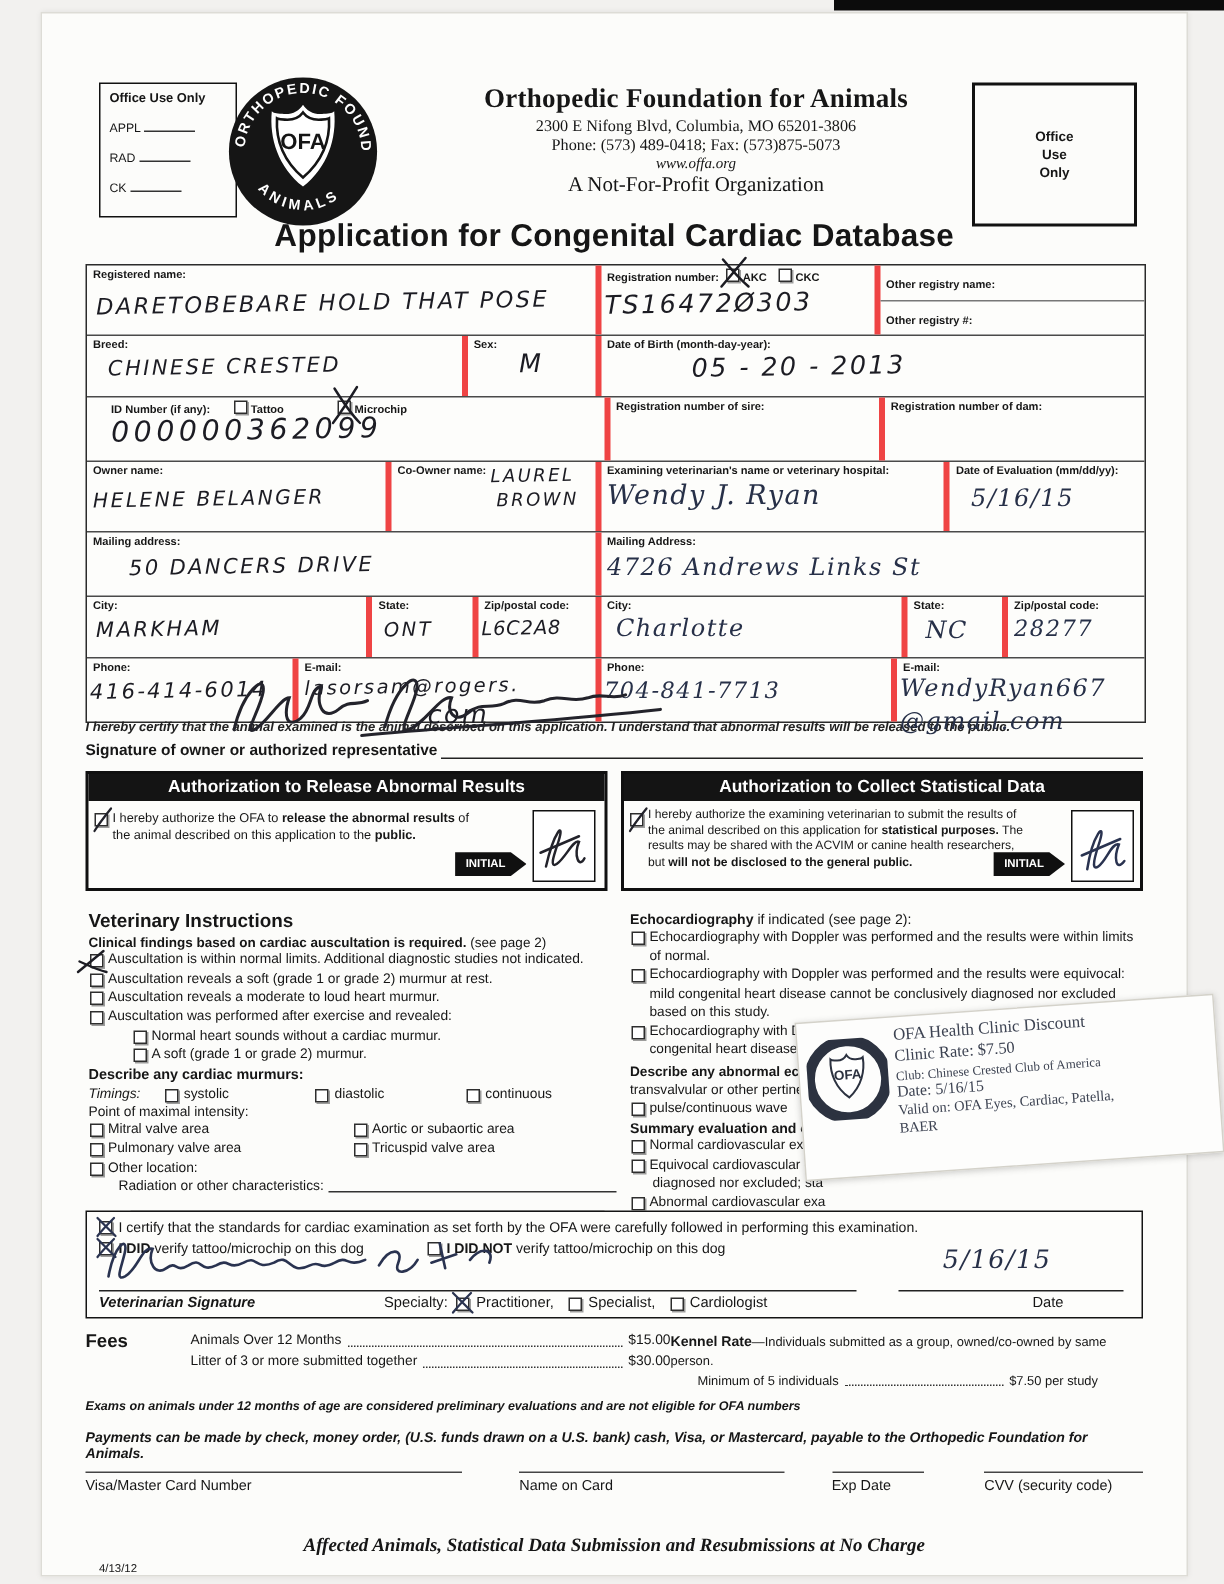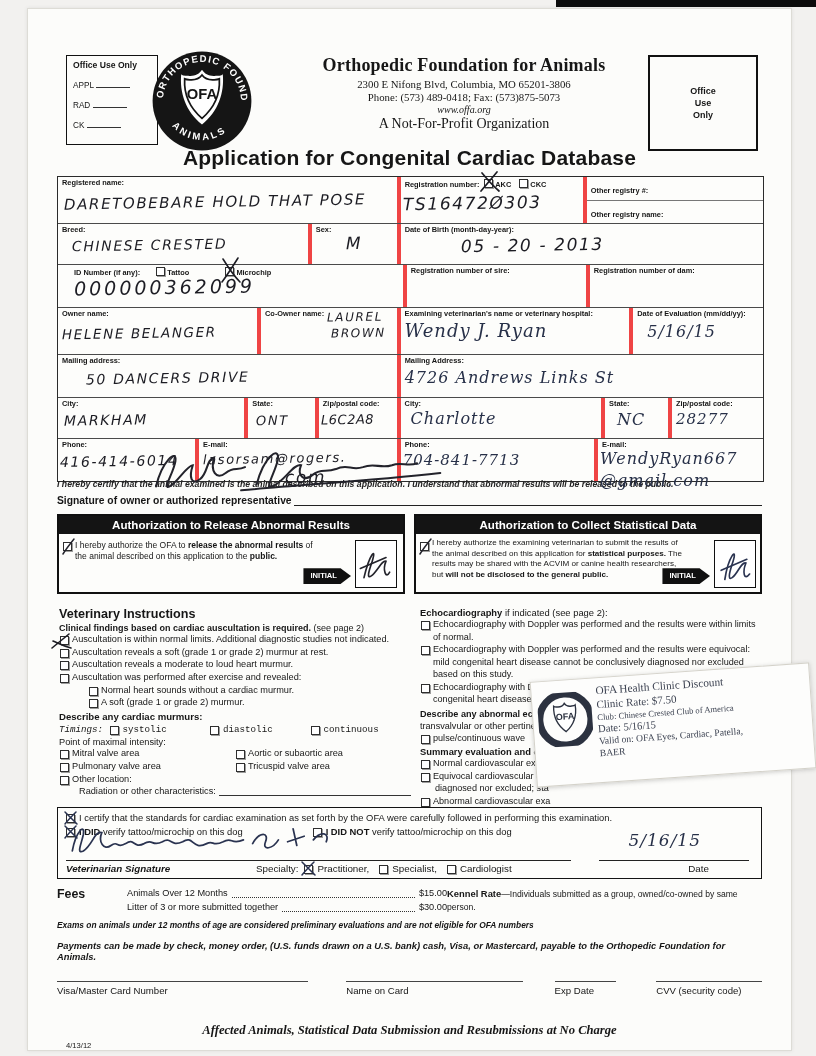--- a/index.html
+++ b/index.html
@@ -65,21 +65,21 @@
 
   
   .vi{position:absolute;left:31px;top:598px;width:352px;}
   .vi h3{margin:0;font-size:12.6px;}
   .clinical{font-size:9px;margin-top:2px;}
   .item{font-size:9.2px;line-height:1.38;position:relative;padding-left:13px;}
   .item .cb{position:absolute;left:1px;top:3px;}
   .subitem{padding-left:42px;}
   .subitem .cb{left:30px;}
   .murm{font-size:9.6px;font-weight:bold;margin-top:2px;}
-  .timrow{display:flex;font-size:9.2px;margin-top:2px;font-family:Liberation Mono, monospace;}
+  .timrow{display:flex;font-size:9.2px;margin-top:2px;}
   .timrow .tlab{font-style:italic;width:52px;}
   .timrow .topt{width:90px;position:relative;padding-left:13px;}
   .timrow .topt .cb{position:absolute;left:0;top:2px;}
   .pmi{font-size:9.2px;margin-top:2px;}
   .pmigrid{display:grid;grid-template-columns:50% 50%;font-size:9.2px;line-height:1.45;}
   .radline{font-size:9.2px;display:flex;padding-left:20px;margin-top:1px;}
   .radline .rule{flex:1;border-bottom:1px solid #333;margin-left:3px;}
   .extra-rule{border-bottom:1px solid #333;margin:12px 8px 0 28px;}
 
   .echo{position:absolute;left:392px;top:598px;width:345px;}
@@ -207,22 +207,22 @@
                   <path d="M3,2 C8,8 13,14 20,20 M18,1 C13,7 8,13 2,20" stroke="#1c1c23" stroke-width="1.7" fill="none" stroke-linecap="round"></path>
                 </svg></i>
           </span>
           <span>AKC</span>
           <span class="cb" style="margin-left:6px;"></span>
           <span>CKC</span>
         </div>
         <div class="val hw-print" style="left:2px;top:16px;font-size:17px;">TS16472Ø303</div>
       </div>
       <div class="tcell last stack" style="width:25%;">
+        <div><span class="lbl">Other registry name:</span></div>
         <div><span class="lbl">Other registry #:</span></div>
-        <div><span class="lbl">Other registry name:</span></div>
       </div>
     </div>
 
     <div class="trow" style="height:40px;">
       <div class="tcell" style="width:36%;">
         <div class="lbl">Breed:</div>
         <div class="val hw-print" style="left:14px;top:13px;font-size:14px;">CHINESE CRESTED</div>
       </div>
       <div class="tcell" style="width:12.6%;">
         <div class="lbl">Sex:</div>
@@ -479,21 +479,21 @@
     </div>
     <div class="r2">
       <span class="didwrap">
         <span class="cb">
           <i class="xm" style="left:-4px;top:-5px;"><svg class="scrawl" width="16" height="16" viewBox="0 0 16 16">
                 <path d="M2,2 C6,6 10,10 14,14 M13,2 C9,6 5,10 2,14" stroke="#2a3350" stroke-width="1.5" fill="none" stroke-linecap="round"></path>
               </svg></i>
         </span>
         <b>I DID</b><span> verify tattoo/microchip on this dog</span>
       </span>
-      <span class="didwrap" style="margin-left:64px;">
+      <span class="didwrap" style="margin-left:36px;">
         <span class="cb"></span>
         <b>I DID NOT</b><span> verify tattoo/microchip on this dog</span>
       </span>
     </div>
     <div class="vetsig-rule"></div>
     <div class="date-rule"></div>
     <div class="vet-sig">
       <svg class="scrawl" width="300" height="46" viewBox="0 0 320 50">
         <g stroke="#2a3350" stroke-width="1.9" fill="none" stroke-linecap="round">
           <path d="M6,38 C10,16 20,8 18,20 C16,30 10,42 18,38 C28,32 30,16 38,18 C34,28 40,38 48,32 C56,26 54,36 64,30 C74,23 72,36 84,30 C94,24 92,34 104,28 C114,22 112,34 126,28 C138,20 136,38 152,30 C160,26 158,34 170,28 C180,22 178,32 192,26"></path>
@@ -529,20 +529,25 @@
             <span>$15.00</span>
           </div>
         <div class="fee-line">
             <span>Litter of 3 or more submitted together</span>
             <span class="dotfill"></span>
             <span>$30.00</span>
           </div>
       </div>
       <div class="kennel">
         <div><b style="font-size:9.4px;">Kennel Rate</b><span>—Individuals submitted as a group, owned/co-owned by same person.</span></div>
+        <div class="fee-line" style="padding:0 30px 0 18px;">
+            <span>Minimum of 5 individuals</span>
+            <span class="dotfill"></span>
+            <span>$7.50 per study</span>
+          </div>
       </div>
     </div>
     <div class="exam-note">Exams on animals under 12 months of age are considered preliminary evaluations and are not eligible for OFA numbers</div>
     <div class="pay-note">Payments can be made by check, money order, (U.S. funds drawn on a U.S. bank) cash, Visa, or Mastercard, payable to the Orthopedic Foundation for Animals.</div>
   </div>
 
   <div class="cardrow">
     <div class="blank b1">
         <div class="rule"></div>
         <div class="bl">Visa/Master Card Number</div>

